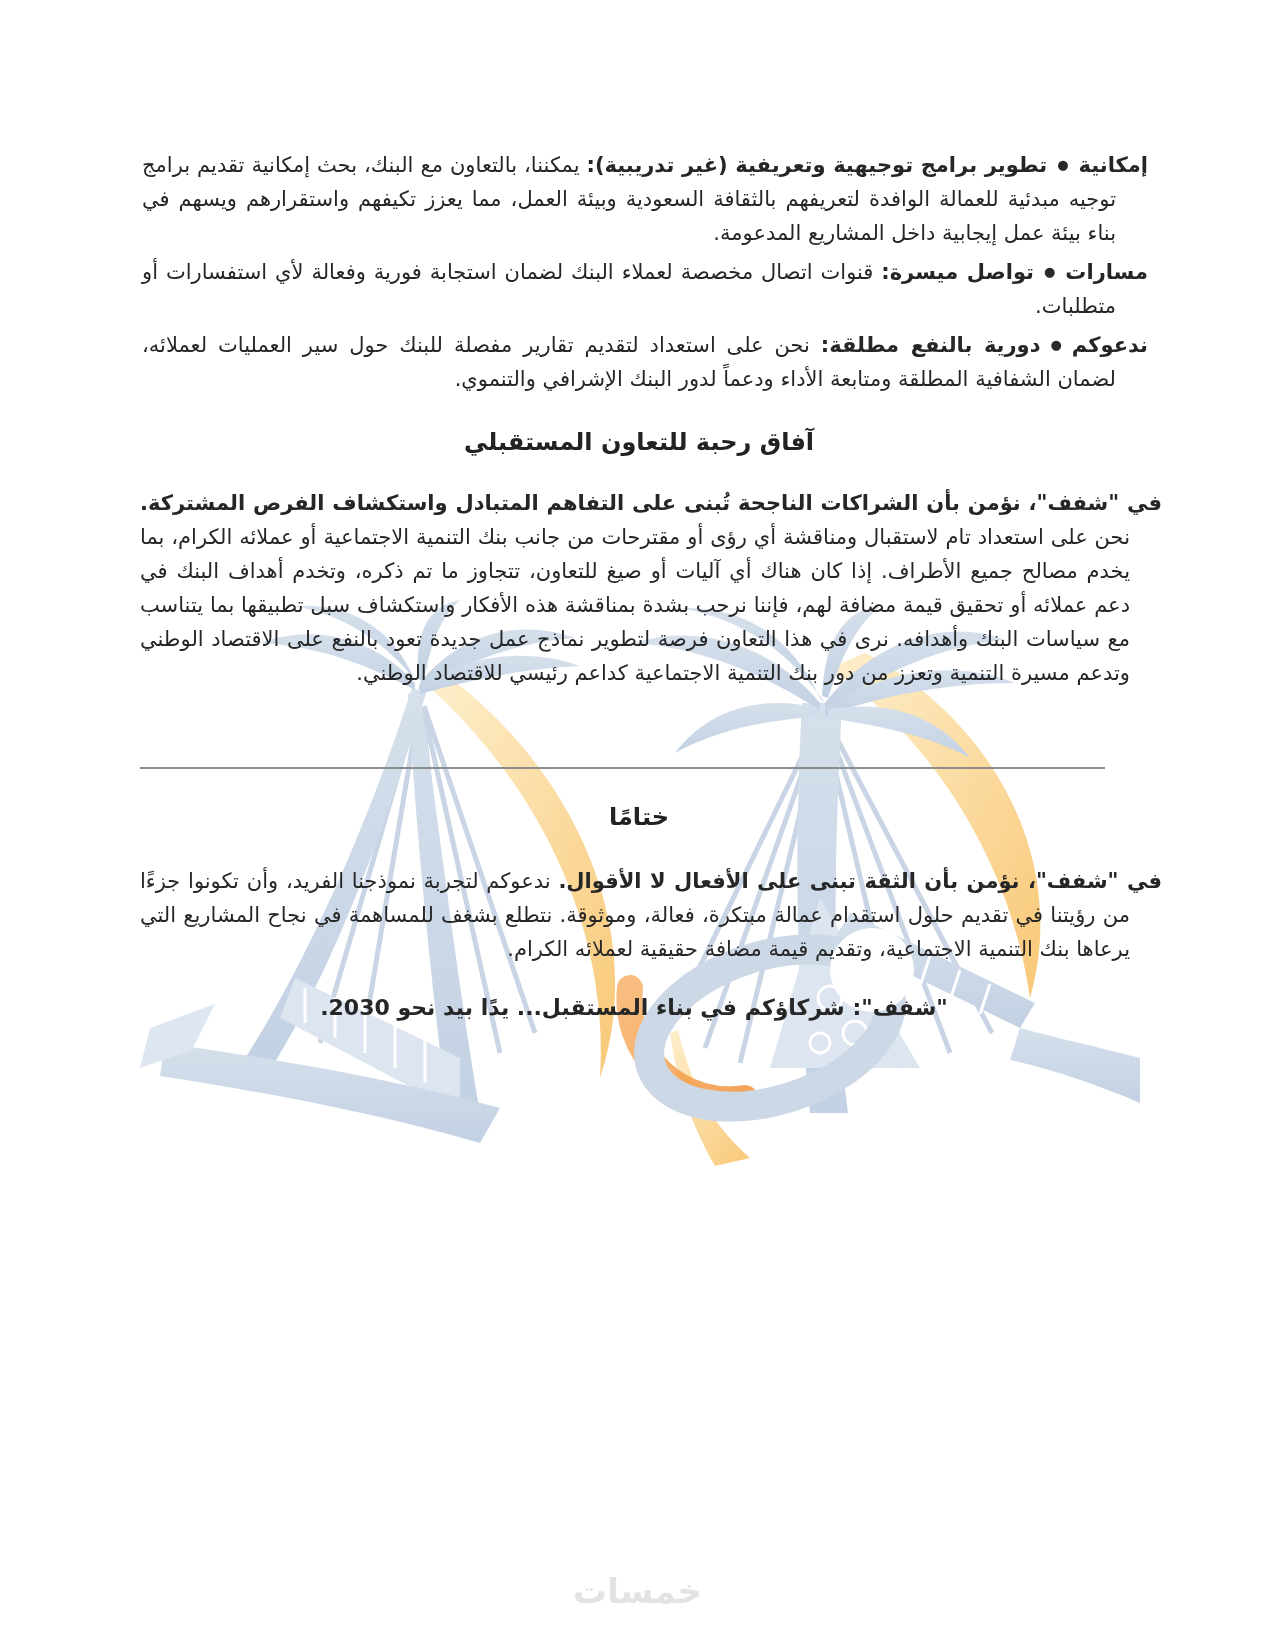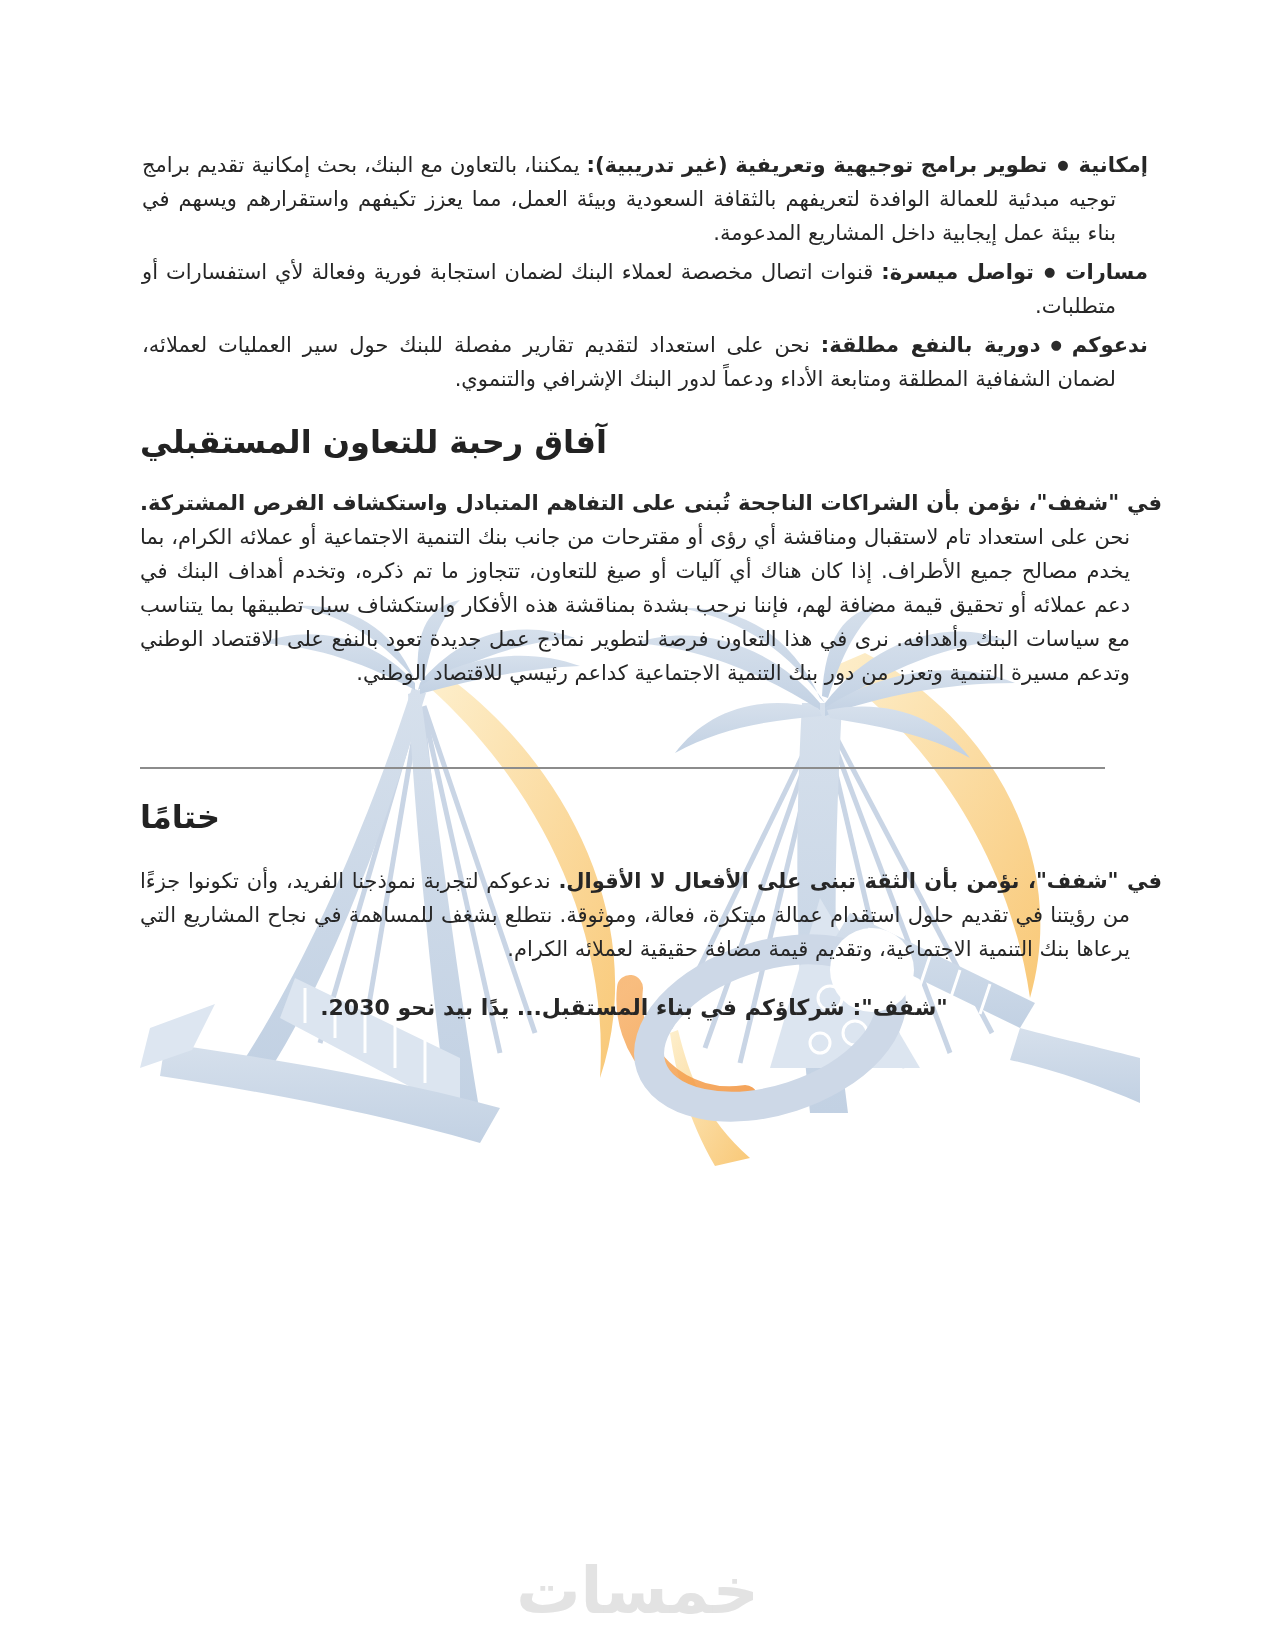--- a/index.html
+++ b/index.html
@@ -13,34 +13,34 @@
   .watermark{position:absolute;left:130px;top:598px;width:1010px;height:575px;pointer-events:none;}
   
   .content{
     position:absolute;top:0;right:107px;width:1028px;
     direction:rtl;text-align:justify;
   }
   ul.bullets{margin:148px 0 0 0;padding:0;list-style:none;font-size:21px;line-height:34px;}
   ul.bullets li{margin:0 0 5px 0;padding-right:52px;padding-left:2px;text-indent:-32px;}
   .fw,ul.bullets b{font-weight:bold;}
   .dot{display:inline-block;font-size:13px;text-indent:0;vertical-align:3px;margin:0 10px;color:#2a2a2a;}
-  h2.sec{font-size:32px;line-height:40px;font-weight:bold;margin:26px 30px 0 0;text-align:left;color:#222;}
+  h2.sec{font-size:24px;line-height:40px;font-weight:bold;margin:26px 30px 0 0;text-align:center;color:#222;}
   h2.sec2{margin-top:28px;}
   p.para{font-size:21px;line-height:34px;margin:24px 0 0 0;padding-right:38px;text-indent:-32px;}
   p.para2{margin-top:27px;}
   p.para b{font-weight:bold;}
   hr.divider{border:none;height:2px;background:#8c8c8c;width:965px;margin:77px 63px 0 0;}
   p.closing{
     font-size:22px;line-height:36px;font-weight:bold;text-align:center;
     margin:24px 40px 0 0;text-indent:0;
   }
   
   .footer-logo{
     position:absolute;top:1566px;left:0;right:0;text-align:center;direction:rtl;
-    font-size:64px;line-height:50px;font-weight:bold;color:#e3e3e3;letter-spacing:1px;
+    font-size:34px;line-height:50px;font-weight:bold;color:#e3e3e3;letter-spacing:1px;
   }
 </style>
 </head>
 <body>
 
 <div class="page">
 
   <svg class="watermark" viewBox="0 0 1010 575" aria-hidden="true">
     <defs>
       <linearGradient id="blg" x1="0" y1="0" x2="0" y2="1">

